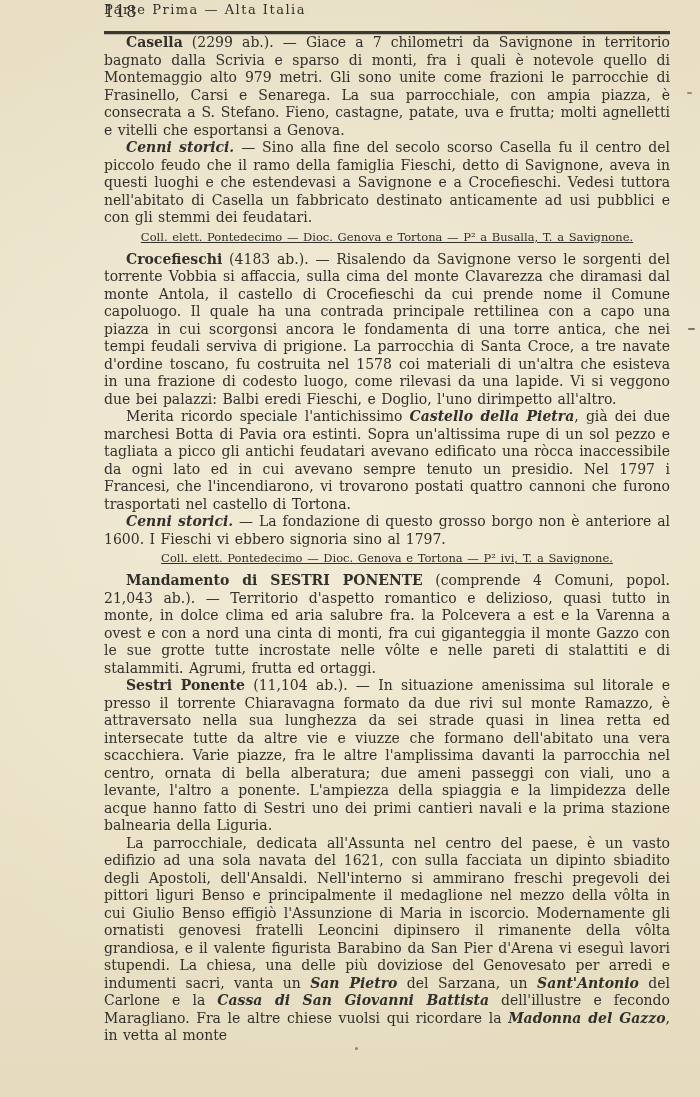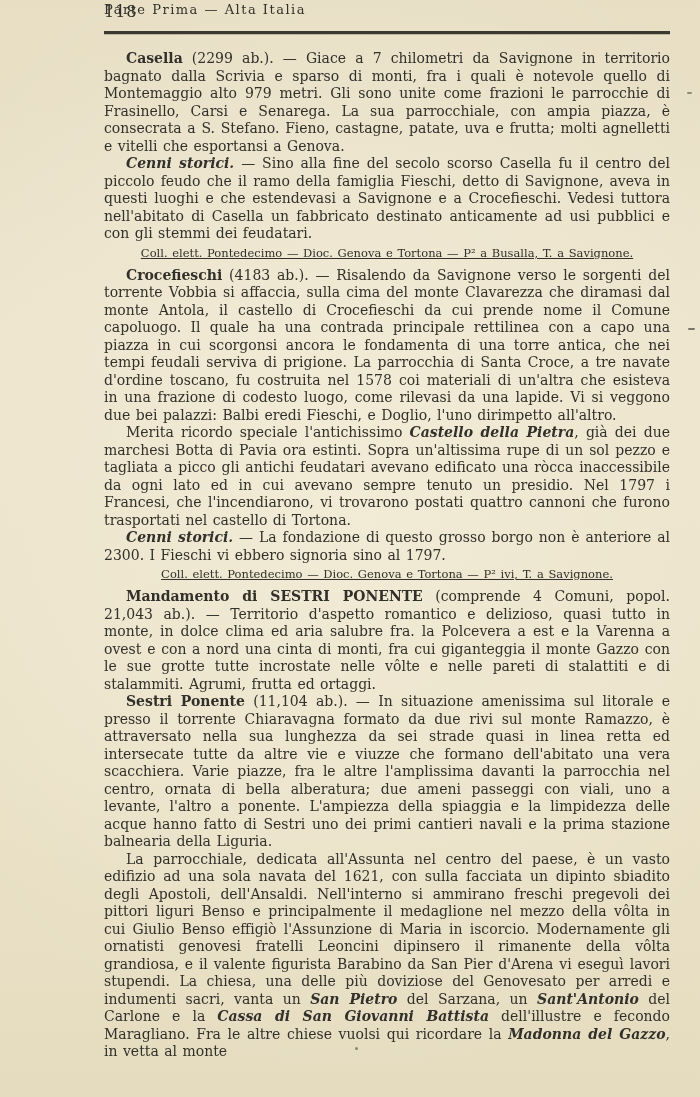--- a/index.html
+++ b/index.html
@@ -25,21 +25,21 @@
     font-size:16px; letter-spacing:1px;
   }
   .running-title{
     position:absolute; left:0; right:0; text-align:left;
     font-size:13px; letter-spacing:1.5px;
   }
   .rule{
     height:3px; background:#3a382f; margin-top:5px; margin-bottom:0;
     box-shadow:0 1px 0 rgba(58,56,47,.25);
   }
-  .body-text{ margin-top:16px; }
+  .body-text{ }
   .para{
     margin:0; text-align:justify;
     font-size:14px; line-height:17.5px;
     text-indent:22px;
     word-spacing:1px;
   }
   .para .bold{ font-weight:bold; }
   .para .italic{ font-style:italic;font-weight:bold; }
   .note{
     margin:3px 0 7px; text-align:center;
@@ -61,21 +61,21 @@
     <span class="page-number">118</span>
     <span class="running-title">Parte Prima — Alta Italia</span>
   </div>
   <div class="rule"></div>
   <div class="body-text">
       <p class="para body"><span class="bold">Casella</span><span class="normal"> (2299 ab.). — Giace a 7 chilometri da Savignone in territorio bagnato dalla Scrivia e sparso di monti, fra i quali è notevole quello di Montemaggio alto 979 metri. Gli sono unite come frazioni le parrocchie di Frasinello, Carsi e Senarega. La sua parrocchiale, con ampia piazza, è consecrata a S. Stefano. Fieno, castagne, patate, uva e frutta; molti agnelletti e vitelli che esportansi a Genova.</span></p>
       <p class="para body"><span class="italic">Cenni storici.</span><span class="normal"> — Sino alla fine del secolo scorso Casella fu il centro del piccolo feudo che il ramo della famiglia Fieschi, detto di Savignone, aveva in questi luoghi e che estendevasi a Savignone e a Crocefieschi. Vedesi tuttora nell'abitato di Casella un fabbricato destinato anticamente ad usi pubblici e con gli stemmi dei feudatari.</span></p>
       <p class="para note"><span class="normal">Coll. elett. Pontedecimo — Dioc. Genova e Tortona — P² a Busalla, T. a Savignone.</span></p>
       <p class="para body section-start"><span class="bold">Crocefieschi</span><span class="normal"> (4183 ab.). — Risalendo da Savignone verso le sorgenti del torrente Vobbia si affaccia, sulla cima del monte Clavarezza che diramasi dal monte Antola, il castello di Crocefieschi da cui prende nome il Comune capoluogo. Il quale ha una contrada principale rettilinea con a capo una piazza in cui scorgonsi ancora le fondamenta di una torre antica, che nei tempi feudali serviva di prigione. La parrocchia di Santa Croce, a tre navate d'ordine toscano, fu costruita nel 1578 coi materiali di un'altra che esisteva in una frazione di codesto luogo, come rilevasi da una lapide. Vi si veggono due bei palazzi: Balbi eredi Fieschi, e Doglio, l'uno dirimpetto all'altro.</span></p>
       <p class="para body"><span class="normal">Merita ricordo speciale l'antichissimo </span><span class="italic">Castello della Pietra</span><span class="normal">, già dei due marchesi Botta di Pavia ora estinti. Sopra un'altissima rupe di un sol pezzo e tagliata a picco gli antichi feudatari avevano edificato una ròcca inaccessibile da ogni lato ed in cui avevano sempre tenuto un presidio. Nel 1797 i Francesi, che l'incendiarono, vi trovarono postati quattro cannoni che furono trasportati nel castello di Tortona.</span></p>
-      <p class="para body"><span class="italic">Cenni storici.</span><span class="normal"> — La fondazione di questo grosso borgo non è anteriore al 2300. I Fieschi vi ebbero signoria sino al 1797.</span></p>
+      <p class="para body"><span class="italic">Cenni storici.</span><span class="normal"> — La fondazione di questo grosso borgo non è anteriore al 1600. I Fieschi vi ebbero signoria sino al 1797.</span></p>
       <p class="para note"><span class="normal">Coll. elett. Pontedecimo — Dioc. Genova e Tortona — P² ivi, T. a Savignone.</span></p>
       <p class="para body section-start"><span class="bold">Mandamento di SESTRI PONENTE</span><span class="normal"> (comprende 4 Comuni, popol. 21,043 ab.). — Territorio d'aspetto romantico e delizioso, quasi tutto in monte, in dolce clima ed aria salubre fra. la Polcevera a est e la Varenna a ovest e con a nord una cinta di monti, fra cui giganteggia il monte Gazzo con le sue grotte tutte incrostate nelle vôlte e nelle pareti di stalattiti e di stalammiti. Agrumi, frutta ed ortaggi.</span></p>
       <p class="para body"><span class="bold">Sestri Ponente</span><span class="normal"> (11,104 ab.). — In situazione amenissima sul litorale e presso il torrente Chiaravagna formato da due rivi sul monte Ramazzo, è attraversato nella sua lunghezza da sei strade quasi in linea retta ed intersecate tutte da altre vie e viuzze che formano dell'abitato una vera scacchiera. Varie piazze, fra le altre l'amplissima davanti la parrocchia nel centro, ornata di bella alberatura; due ameni passeggi con viali, uno a levante, l'altro a ponente. L'ampiezza della spiaggia e la limpidezza delle acque hanno fatto di Sestri uno dei primi cantieri navali e la prima stazione balnearia della Liguria.</span></p>
       <p class="para body"><span class="normal">La parrocchiale, dedicata all'Assunta nel centro del paese, è un vasto edifizio ad una sola navata del 1621, con sulla facciata un dipinto sbiadito degli Apostoli, dell'Ansaldi. Nell'interno si ammirano freschi pregevoli dei pittori liguri Benso e principalmente il medaglione nel mezzo della vôlta in cui Giulio Benso effigiò l'Assunzione di Maria in iscorcio. Modernamente gli ornatisti genovesi fratelli Leoncini dipinsero il rimanente della vôlta grandiosa, e il valente figurista Barabino da San Pier d'Arena vi eseguì lavori stupendi. La chiesa, una delle più doviziose del Genovesato per arredi e indumenti sacri, vanta un </span><span class="italic">San Pietro</span><span class="normal"> del Sarzana, un </span><span class="italic">Sant'Antonio</span><span class="normal"> del Carlone e la </span><span class="italic">Cassa di San Giovanni Battista</span><span class="normal"> dell'illustre e fecondo Maragliano. Fra le altre chiese vuolsi qui ricordare la </span><span class="italic">Madonna del Gazzo</span><span class="normal">, in vetta al monte</span></p>
     </div>
 </div>
 
 <span class="speck speck-1"></span>
 <span class="speck speck-2"></span>
 <span class="speck speck-3"></span>

